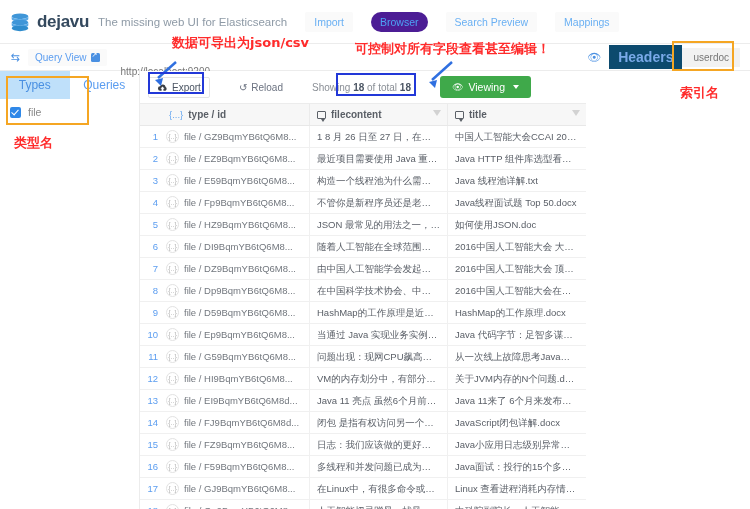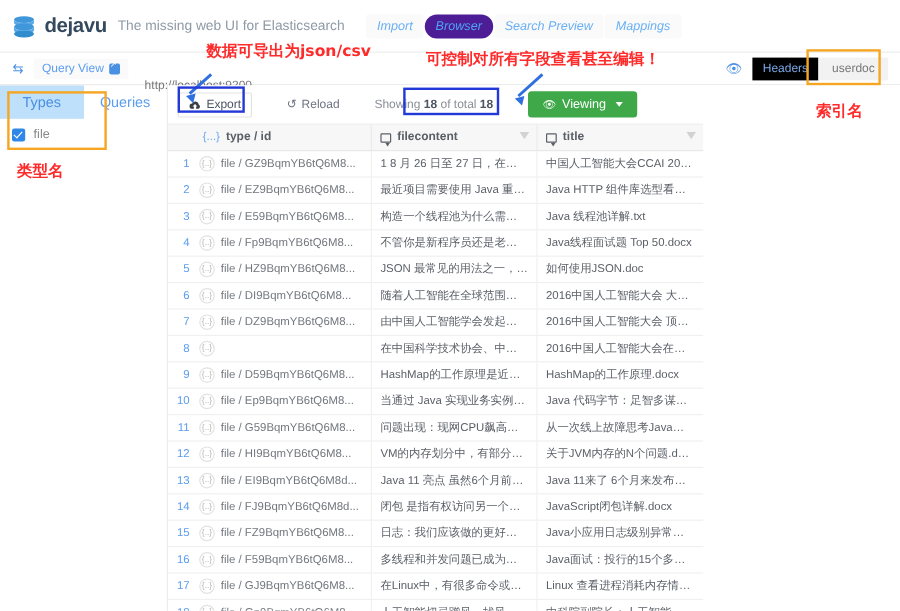--- a/index.html
+++ b/index.html
@@ -13,21 +13,21 @@
   }
 
   
   .topnav{
     height:44px; background:#ffffff; display:flex; align-items:center;
     padding:0 10px; border-bottom:1px solid #ececec;
   }
   .logo-mark{ width:20px; height:20px; margin-right:7px; flex:0 0 auto; }
   .brand{ font-size:17px; font-weight:bold; color:#34495e; letter-spacing:-.3px; }
   .tagline{ font-size:11.5px; color:#8e9aa6; margin-left:9px; font-weight:400; }
-  .navtabs{ display:flex; margin-left:18px; gap:1px;font-style:italic; }
+  .navtabs{ display:flex; margin-left:18px; gap:18px; }
   .navtab{
     font-size:10.5px; color:#6ab0f3; padding:4px 9px; border-radius:2px;
     background:#fafafa; cursor:pointer; white-space:nowrap;
   }
   .navtab.active{ background:#4c1d95; color:#4da3f5;border-radius:10px; }
 
   
   .urlbar{
     height:27px; display:flex; align-items:center; padding:0 6px;
     border-bottom:1px solid #ececec; background:#fff; position:relative;
@@ -38,21 +38,21 @@
     font-size:10px; color:#5b9df0; background:#fafafa;
     padding:3px 7px; border-radius:2px; margin-left:4px; cursor:pointer;
   }
   .qview-badge{ display:inline-block; width:9px; height:9px; background:#4a90e2;
     border-radius:1.5px; position:relative; }
   .qview-badge:after{ content:"↗"; position:absolute; left:1px; top:-3px;
     font-size:7px; color:#fff; line-height:9px; }
   .urltext{ font-size:10px; color:#777; margin-left:14px;margin-top:28px; }
   .url-right{ margin-left:auto; display:flex; align-items:center; gap:0; padding-right:4px; }
   .eye-btn{ padding:4px 8px; color:#4a90e2; font-size:11px; cursor:pointer; }
-  .headers-btn{ padding:4px 9px; font-size:10px; color:#79a9e8; background:#000000; cursor:pointer; }
+  .headers-btn{ padding:4px 9px; font-size:14px; color:#79a9e8; background:#0c4a6e; cursor:pointer;font-weight:bold; }
   .index-btn{ padding:4px 11px; font-size:10px; color:#777; background:#f2f2f2; cursor:pointer; }
 
   
   .body-wrap{ display:flex; height:450px; }
   .sidebar{ width:140px; flex:0 0 140px; border-right:1px solid #ececec; background:#fff; }
   .side-tabs{ display:flex; }
   .side-tab{
     flex:1; text-align:center; font-size:12px; color:#5b9df0;
     padding:7px 0; cursor:pointer;
   }
@@ -289,20 +289,21 @@
               <span class="exp-circle">{..}</span>
               <span class="type-txt">file / DZ9BqmYB6tQ6M8...</span>
             </div>
             <div class="td c-file">由中国人工智能学会发起主办、中国...</div>
             <div class="td c-title">2016中国人工智能大会 顶尖专家齐...</div>
           </div>
           <div class="trow">
             <div class="td num">8</div>
             <div class="td c-type">
               <span class="exp-circle">{..}</span>
+              <span class="type-txt">file / Dp9BqmYB6tQ6M8...</span>
             </div>
             <div class="td c-file">在中国科学技术协会、中国科学院的...</div>
             <div class="td c-title">2016中国人工智能大会在京召开.docx</div>
           </div>
           <div class="trow">
             <div class="td num">9</div>
             <div class="td c-type">
               <span class="exp-circle">{..}</span>
               <span class="type-txt">file / D59BqmYB6tQ6M8...</span>
             </div>

